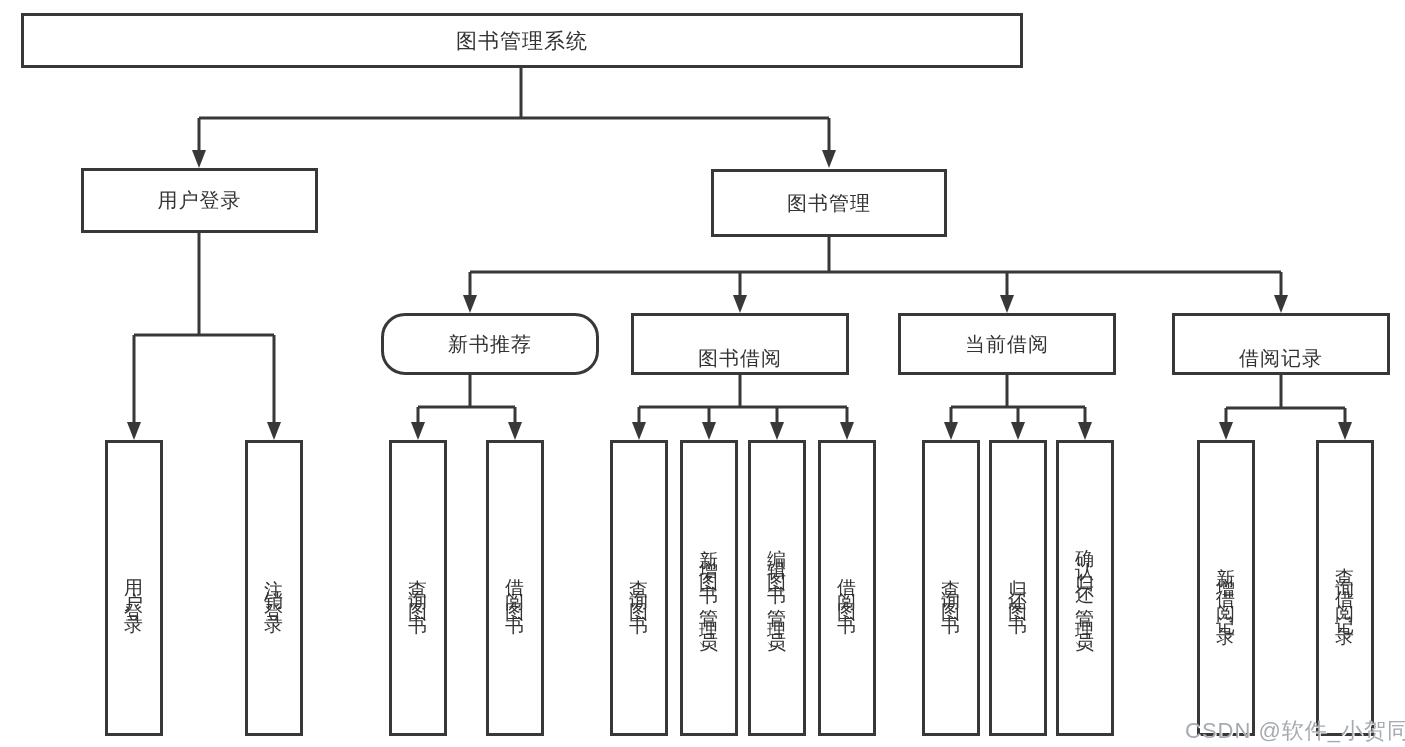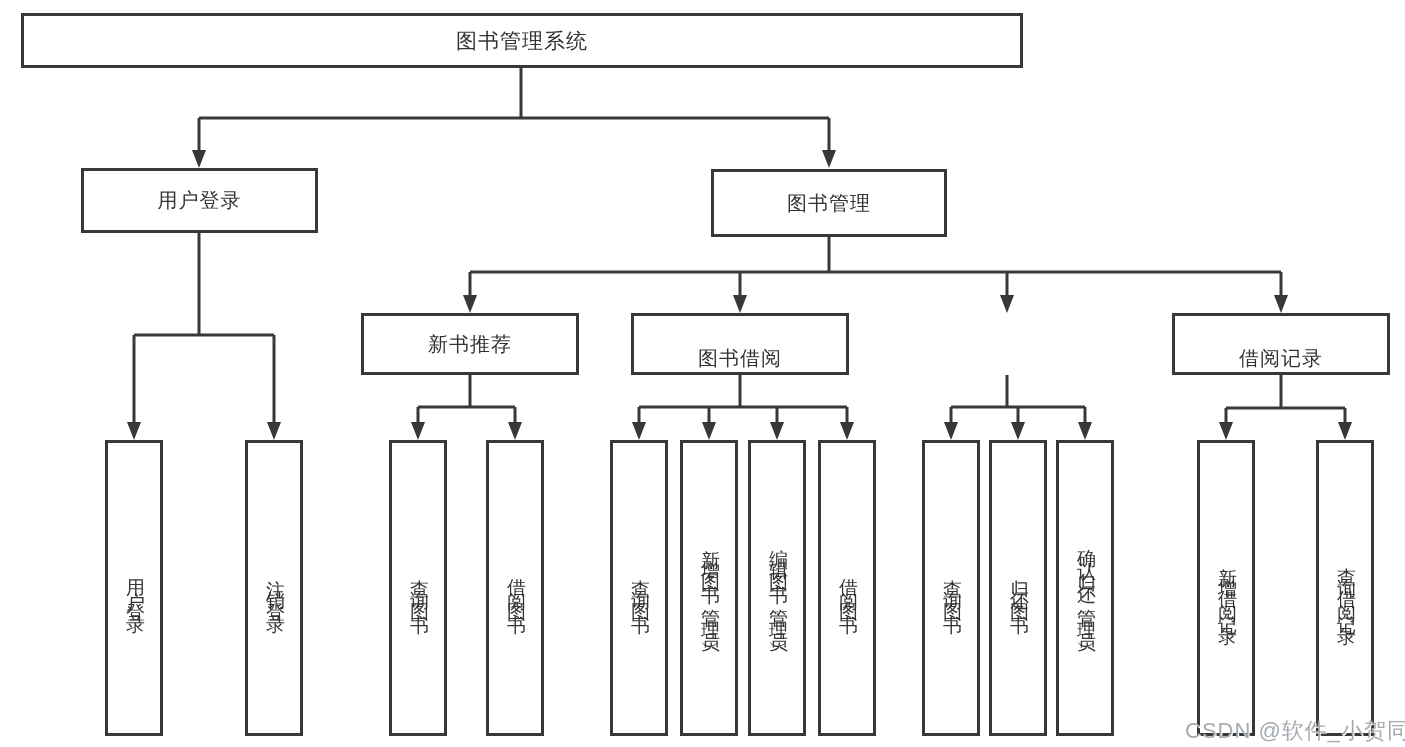--- a/index.html
+++ b/index.html
@@ -16,27 +16,26 @@
     box-sizing:border-box;
     border:3px solid #383838;
     background:#ffffff;
     display:flex;
     align-items:center;
     justify-content:center;
     color:#333333;
     font-size:20px;
     letter-spacing:1px;
     white-space:nowrap;
-    font-family:Liberation Mono, monospace;
   }
   .n-root { left:21px;  top:13px;  width:1002px; height:55px; font-size:21px; }
   .n-a    { left:81px;  top:168px; width:237px;  height:65px; }
   .n-b    { left:711px; top:169px; width:236px;  height:68px; }
   .l3     { top:313px; height:62px; width:218px; }
-  .n-b0   { left:361px; }
+  .n-b0   { left:381px;border-radius:24px; }
   .n-b1   { left:631px;align-items:flex-end; }
   .n-b2   { left:898px; }
   .n-b3   { left:1172px;align-items:flex-end; }
   .leaf   { top:440px; width:58px; height:296px; }
   .leaf .vt {
     writing-mode:vertical-rl;
     text-orientation:mixed;
     font-size:19px;
     letter-spacing:12px;
     line-height:1;
@@ -111,20 +110,23 @@
   <div class="box n-b">
     <span>图书管理</span>
   </div>
 
   <div class="box l3 n-b0">
     <span>新书推荐</span>
   </div>
   <div class="box l3 n-b1">
     <span>图书借阅</span>
   </div>
+  <div class="box l3 n-b2">
+    <span>当前借阅</span>
+  </div>
   <div class="box l3 n-b3">
     <span>借阅记录</span>
   </div>
 
   <div class="box leaf n-a-0">
     <span class="vt">用户登录</span>
   </div>
   <div class="box leaf n-a-1">
     <span class="vt">注销登录</span>
   </div>

